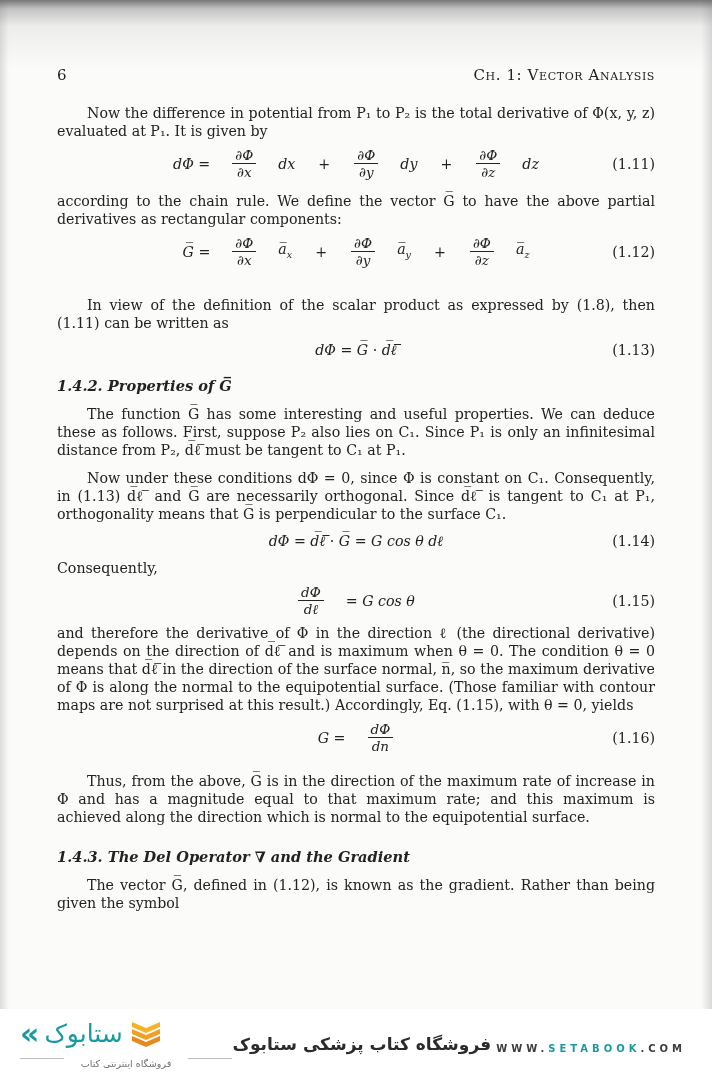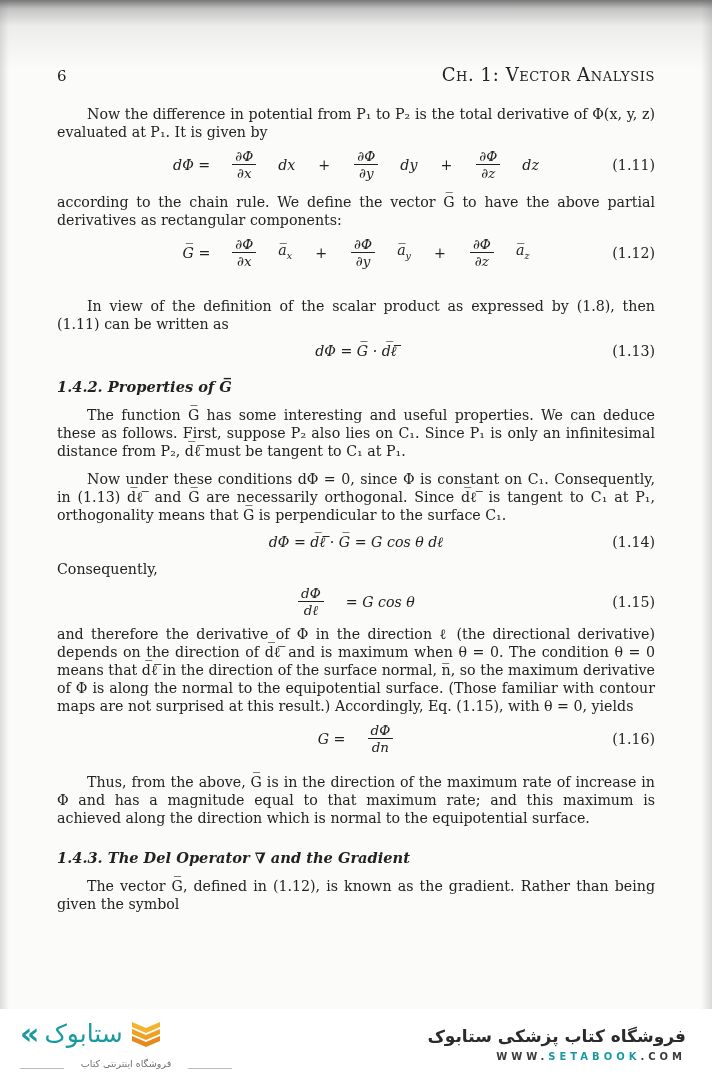--- a/index.html
+++ b/index.html
@@ -21,21 +21,21 @@
   .shade-right {
     position:absolute; top:0; bottom:70px; right:0; width:11px; z-index:2; pointer-events:none;
     background:linear-gradient(to left, rgba(140,140,140,.30), rgba(255,255,255,0));
   }
   .content {
     position:absolute; left:57px; width:598px; top:66px;
     font-size:14.2px; line-height:18px; text-align:justify;
   }
   .pghead { display:flex; justify-content:space-between; align-items:baseline; margin-bottom:20px; }
   .pgnum { font-size:15px; }
-  .chap { font-variant:small-caps; letter-spacing:.6px; font-size:18px; }
+  .chap { font-variant:small-caps; letter-spacing:.6px; font-size:15px; }
 
   .para { margin:0; }
   .indent { text-indent:30px; }
   .mt9  { margin-top:28px; }
   .mt10 { margin-top:10px; }
   .mt18 { margin-top:18px; }
 
   .sec { font-size:14.6px; font-weight:bold; margin:16px 0 10px; text-align:left;font-style:italic; }
   .sec.big { margin-top:22px; }
 
@@ -53,24 +53,24 @@
 
   .footer {
     position:absolute; left:0; right:0; bottom:0; height:70px; z-index:5;
     background:#ffffff; display:flex; align-items:center; justify-content:space-between;
     padding:0 26px 0 20px; font-family:"DejaVu Sans", sans-serif;
   }
   .logo { display:flex; flex-direction:column; width:212px; }
   .logo-top { display:flex; align-items:center; gap:5px; }
   .chev { color:#189aa1; font-size:30px; font-weight:bold; line-height:26px; }
   .logo-fa { color:#189aa1; font-size:25px; font-weight:normal; line-height:28px; }
-  .logo-bottom { display:flex; align-items:flex-end; gap:17px; margin-top:10px; }
+  .logo-bottom { display:flex; align-items:flex-start; gap:17px; margin-top:10px; }
   .rule { flex:1; height:1px; background:#bdbdbd; min-width:16px; }
   .tagline { font-size:9.5px; color:#6f6f6f; white-space:nowrap; }
-  .fright { display:flex; flex-direction:column; align-items:flex-end; gap:5px; }
+  .fright { display:flex; flex-direction:row; align-items:flex-end; gap:5px; }
   .store-fa { font-size:17px; font-weight:bold; color:#2b2b2b; }
   .url { font-size:10px; font-weight:bold; letter-spacing:4px; color:#3c3c3c; white-space:nowrap; }
   .url-d { color:#189aa1; }
 </style>
 </head>
 <body>
 
 <div class="page">
   <div class="shade-top"></div>
   <div class="shade-left"></div>

